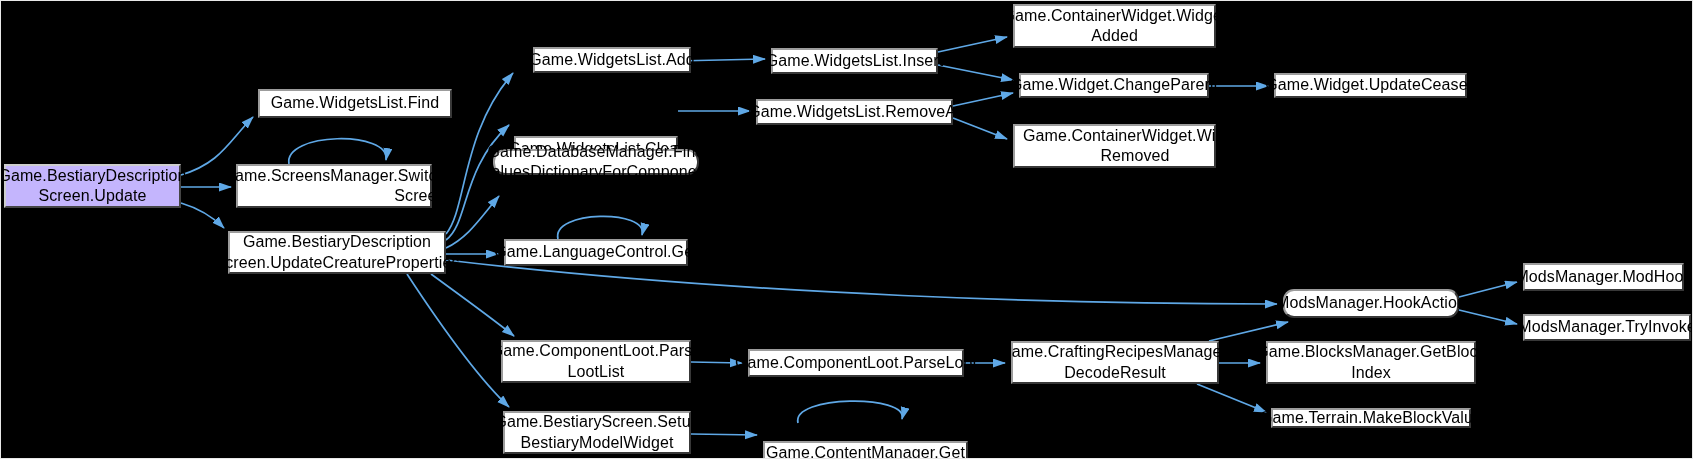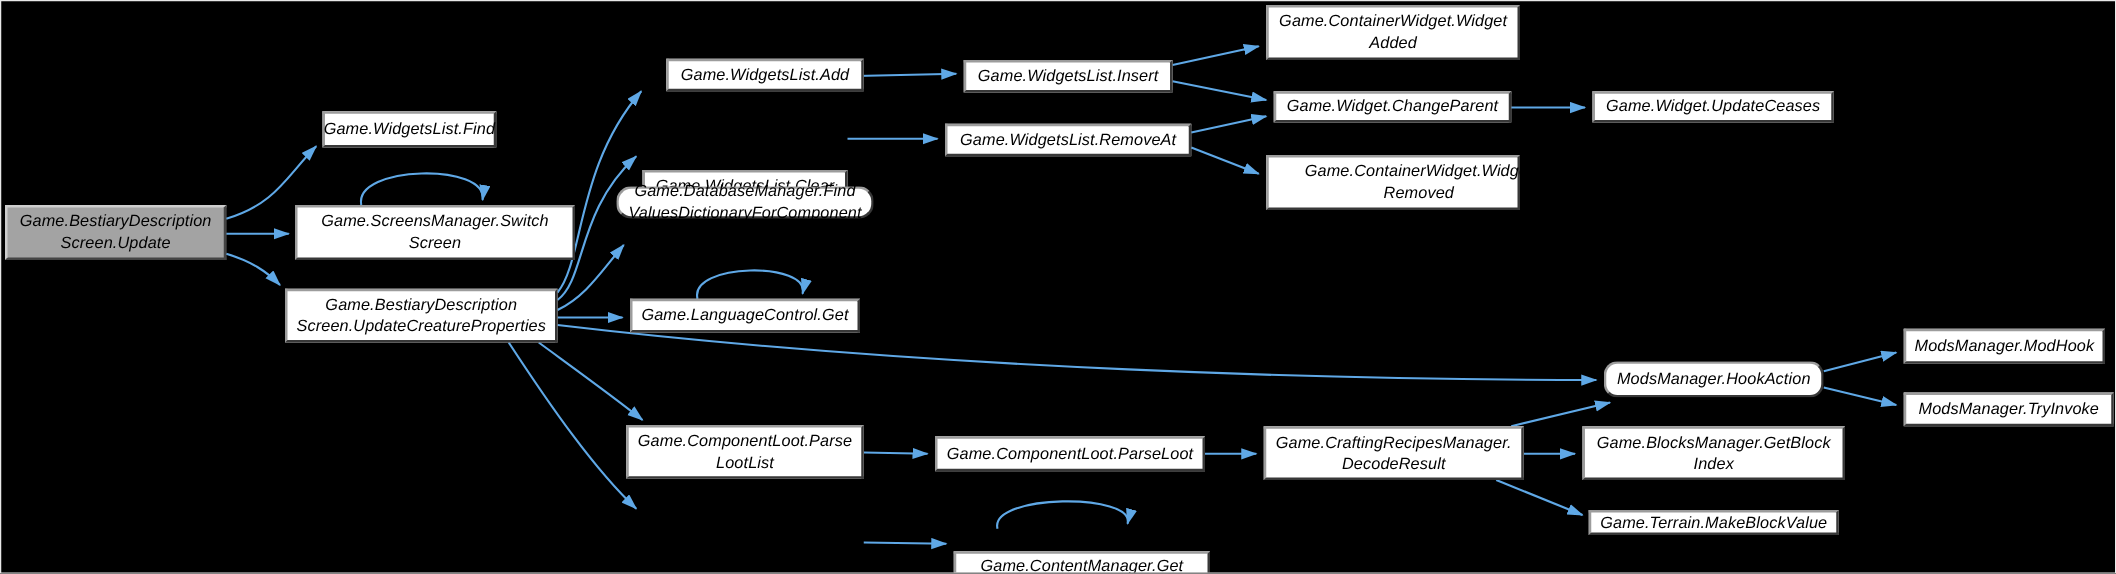--- a/index.html
+++ b/index.html
@@ -7,27 +7,26 @@
     position:relative; width:1693px; height:459px; background:#000;
     border:1px solid #e8e8e8; box-sizing:border-box; overflow:hidden;
     font-family:"Liberation Sans", sans-serif;
   }
   #edges { position:absolute; left:0; top:0; width:1693px; height:459px; }
   .node {
     position:absolute; box-sizing:border-box;
     display:flex; align-items:center; justify-content:center;
     text-align:center; padding:1px 3px;
     background:#ffffff; color:#000000;
-    font-size:13px; line-height:1.28; letter-spacing:0.1px;
+    font-size:16px; line-height:1.28; letter-spacing:0.1px;
     border:2px solid; border-color:#9c9c9c #383838 #383838 #9c9c9c;
     cursor:pointer;
-    font-style:italic;
   }
   .node.highlight {
-    background:#a3a3a3;
+    background:#c4b5fd;
     border-color:#cdcdcd #454545 #454545 #cdcdcd;
   }
 </style>
 </head>
 <body>
 
 <div id="canvas">
 
   <svg id="edges" viewBox="0 0 1693 459" xmlns="http://www.w3.org/2000/svg">
     <defs>
@@ -62,23 +61,23 @@
       <path d="M1208,340 L1287,321" marker-end="url(#arrow)"></path>
       <path d="M1218,362 L1259,362" marker-end="url(#arrow)"></path>
       <path d="M1196,383 L1265,411" marker-end="url(#arrow)"></path>
       <path d="M690,433 L756,434" marker-end="url(#arrow)"></path>
       <path d="M797,422 C790,394 908,393 901,418" marker-end="url(#arrow)"></path>
     </g>
   </svg>
 
   <div class="node highlight" style="left:3px; top:163px; width:177px; height:44px;">Game.BestiaryDescription Screen.Update</div>
 
-  <div class="node" style="left:257px; top:88px; width:139px; height:29px;">Game.WidgetsList.Find</div>
+  <div class="node" style="left:257px; top:88px; width:194px; height:29px;">Game.WidgetsList.Find</div>
 
-  <div class="node" style="left:235px; top:163px; width:224px; height:44px;">Game.ScreensManager.Switch Screen</div>
+  <div class="node" style="left:235px; top:163px; width:196px; height:44px;text-align:right;">Game.ScreensManager.Switch Screen</div>
 
   <div class="node" style="left:227px; top:230px; width:218px; height:43px;">Game.BestiaryDescription Screen.UpdateCreatureProperties</div>
 
   <div class="node" style="left:517px; top:46px; width:158px; height:26px;margin-left:15px;">Game.WidgetsList.Add</div>
 
   <div class="node" style="left:513px; top:97px; width:164px; height:26px;margin-top:38px;">Game.WidgetsList.Clear</div>
 
   <div class="node" style="left:492px; top:148px; width:206px; height:26px;border-radius:12px;">Game.DatabaseManager.Find ValuesDictionaryForComponent</div>
 
   <div class="node" style="left:503px; top:238px; width:184px; height:27px;">Game.LanguageControl.Get</div>
@@ -104,16 +103,17 @@
   <div class="node" style="left:500px; top:339px; width:190px; height:43px;">Game.ComponentLoot.Parse LootList</div>
 
   <div class="node" style="left:747px; top:348px; width:216px; height:28px;">Game.ComponentLoot.ParseLoot</div>
 
   <div class="node" style="left:1010px; top:340px; width:208px; height:43px;">Game.CraftingRecipesManager. DecodeResult</div>
 
   <div class="node" style="left:1265px; top:340px; width:210px; height:43px;">Game.BlocksManager.GetBlock Index</div>
 
   <div class="node" style="left:1270px; top:407px; width:200px; height:20px;">Game.Terrain.MakeBlockValue</div>
 
+  <div class="node" style="left:502px; top:410px; width:188px; height:43px;">Game.BestiaryScreen.Setup BestiaryModelWidget</div>
 
   <div class="node" style="left:762px; top:440px; width:205px; height:25px;">Game.ContentManager.Get</div>
 
 </div>
 
 </body></html>

